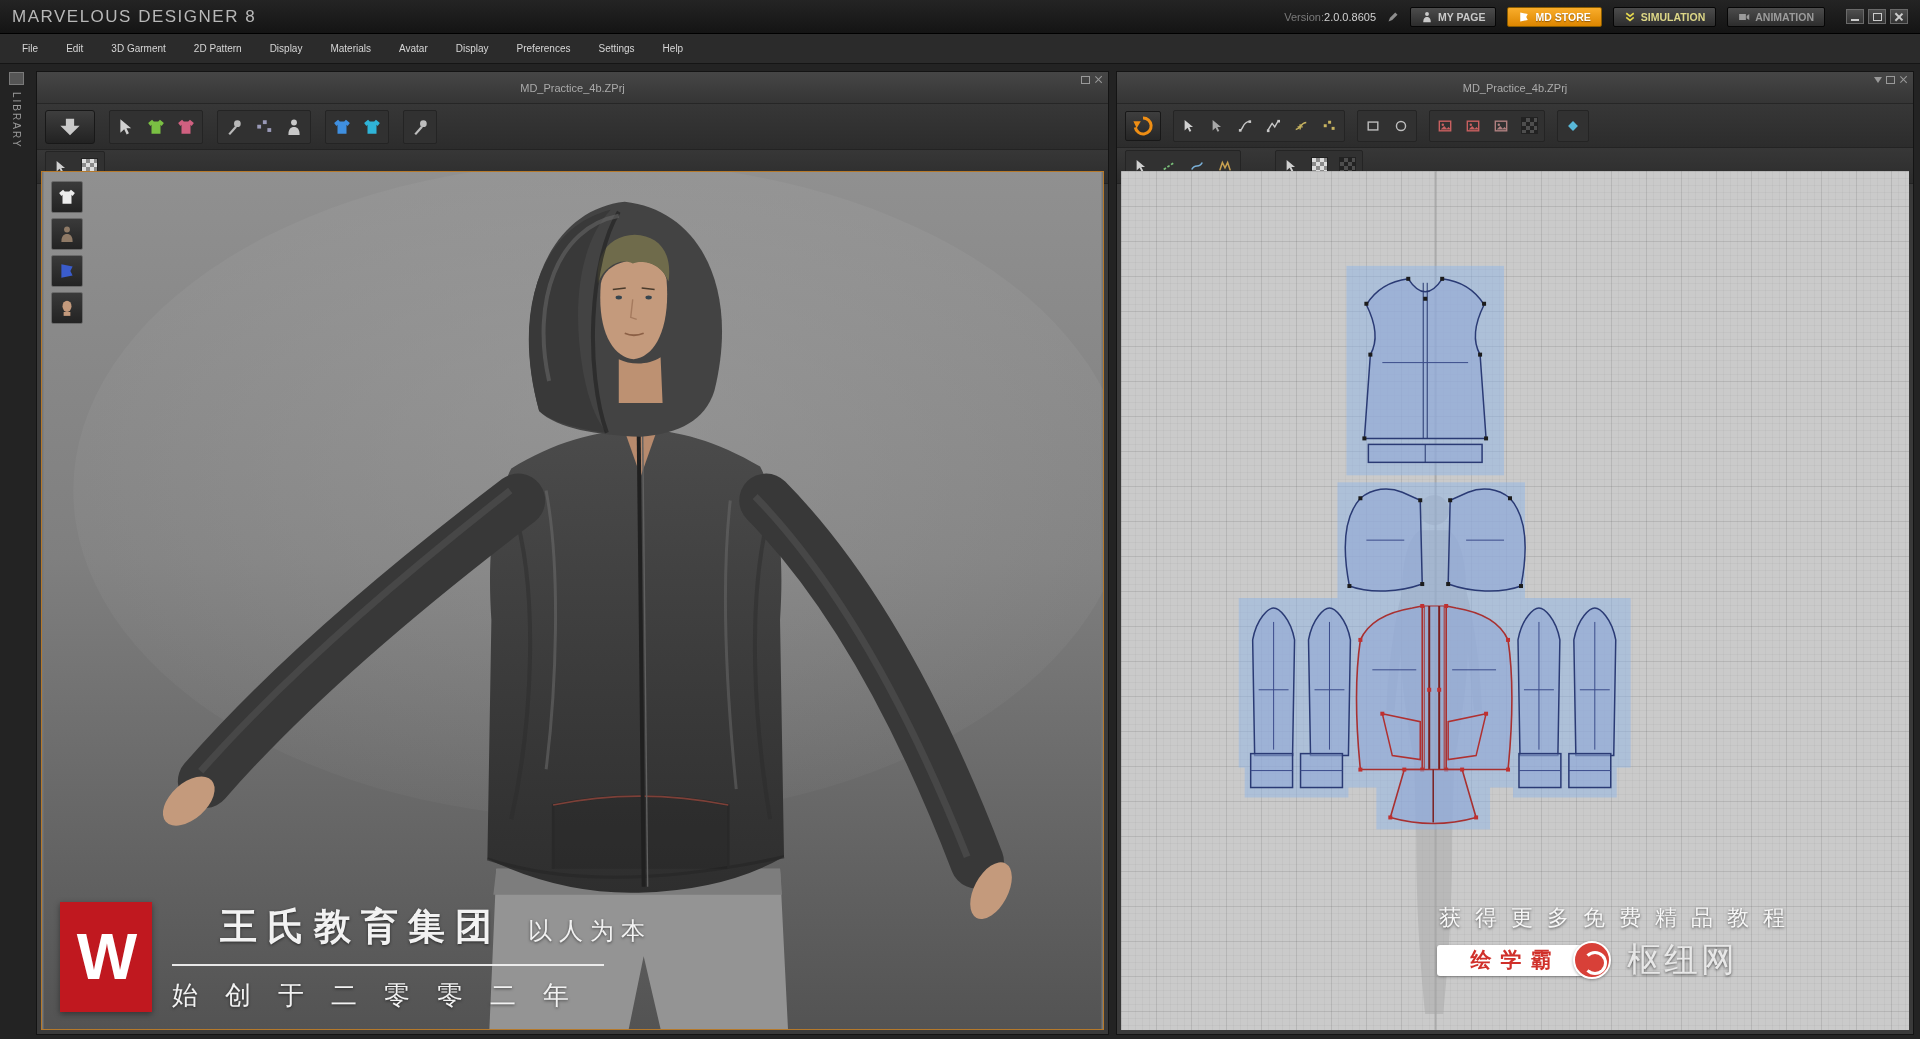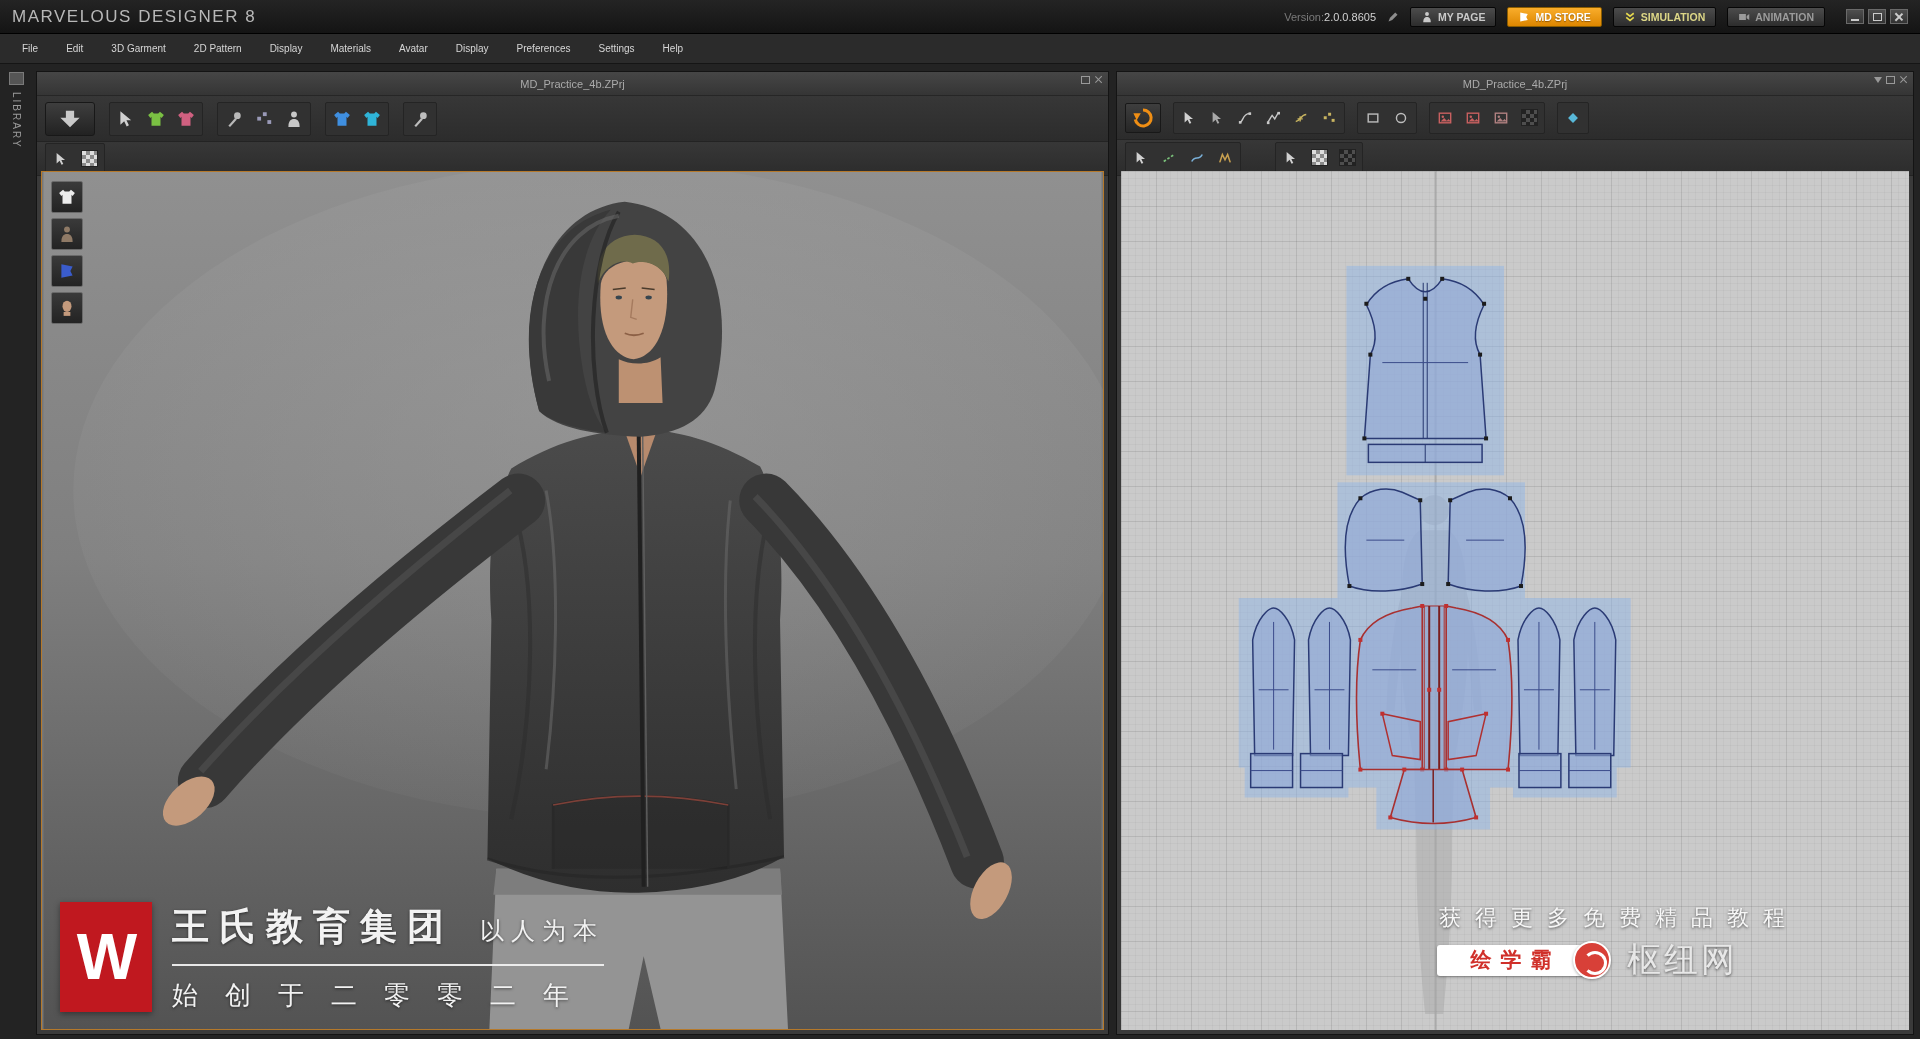--- a/index.html
+++ b/index.html
@@ -41,21 +41,21 @@
   .workspace { position:absolute; top:64px; left:0; width:1920px; height:975px; background:#232323; }
 
   .library { position:absolute; left:4px; top:8px; width:24px; display:flex; flex-direction:column; align-items:center; gap:7px; }
   .lib-icon { width:15px; height:13px; background:#555; border:1px solid #7a7a7a; }
   .lib-label { writing-mode:vertical-rl; color:#9a9a9a; font-size:10px; letter-spacing:2px; }
 
   .panel { position:absolute; background:#3a3a3a; border:1px solid #141414; }
   .panel-3d { left:36px;  top:7px; width:1073px; height:964px; }
   .panel-2d { left:1116px; top:7px; width:798px;  height:964px; }
 
-  .panel-title { height:24px; background:linear-gradient(#464646,#353535); border-bottom:1px solid #262626;
+  .panel-title { height:32px; background:linear-gradient(#464646,#353535); border-bottom:1px solid #262626;
     display:flex; align-items:center; justify-content:center; position:relative;
     color:#aaa; font-size:11px; }
   .pt-icons { position:absolute; right:5px; top:3px; display:flex; gap:4px; align-items:center; }
   .pt-box { width:9px; height:8px; border:1px solid #999; }
   .pt-pin { width:0; height:0; border-left:4px solid transparent; border-right:4px solid transparent; border-top:6px solid #999; }
   .pt-close { position:relative; width:9px; height:9px; }
   .pt-close::before,.pt-close::after { content:""; position:absolute; left:4px; top:0; width:1.4px; height:9px; background:#999; }
   .pt-close::before { transform:rotate(45deg);} .pt-close::after { transform:rotate(-45deg);}
 
   .toolbar { background:linear-gradient(#373737,#2c2c2c); border-bottom:1px solid #232323;
@@ -91,21 +91,21 @@
   .avatar-svg { position:absolute; inset:0; width:100%; height:100%; }
   .thumbs { position:absolute; left:9px; top:9px; display:flex; flex-direction:column; gap:5px; }
   .thumb { width:32px; height:32px; background:linear-gradient(#3a3a3a,#232323); border:1px solid #6a6a6a;
     border-radius:2px; display:flex; align-items:center; justify-content:center; }
 
   .watermark { position:absolute; left:18px; bottom:16px; display:flex; gap:20px; align-items:flex-start; }
   .wm-logo { width:92px; height:110px; background:#c0181f; display:flex; align-items:center; justify-content:center;
     color:#fff; font-size:64px; font-weight:bold; letter-spacing:-2px; box-shadow:0 2px 6px rgba(0,0,0,.4); }
   .wm-text { color:#f2f2f2; text-shadow:0 1px 3px rgba(0,0,0,.55); }
   .wm-row1 { display:flex; align-items:baseline; gap:26px; }
-  .wm-brand { font-size:37px; letter-spacing:10px; font-weight:600; }
+  .wm-brand { font-size:37px; letter-spacing:10px; font-weight:600;margin-left:48px; }
   .wm-slogan { font-size:24px; letter-spacing:7px; }
   .wm-line { height:2px; background:#f0f0f0; width:432px; margin:12px 0 12px; opacity:.95; }
   .wm-founding { font-size:26px; letter-spacing:27px; }
 
   
   .canvas2d { position:absolute; left:4px; right:4px; top:99px; bottom:4px; background:#cacaca; overflow:hidden;
     background-image:
       linear-gradient(rgba(0,0,0,.07) 1px, transparent 1px),
       linear-gradient(90deg, rgba(0,0,0,.07) 1px, transparent 1px),
       linear-gradient(rgba(0,0,0,.032) 1px, transparent 1px),

